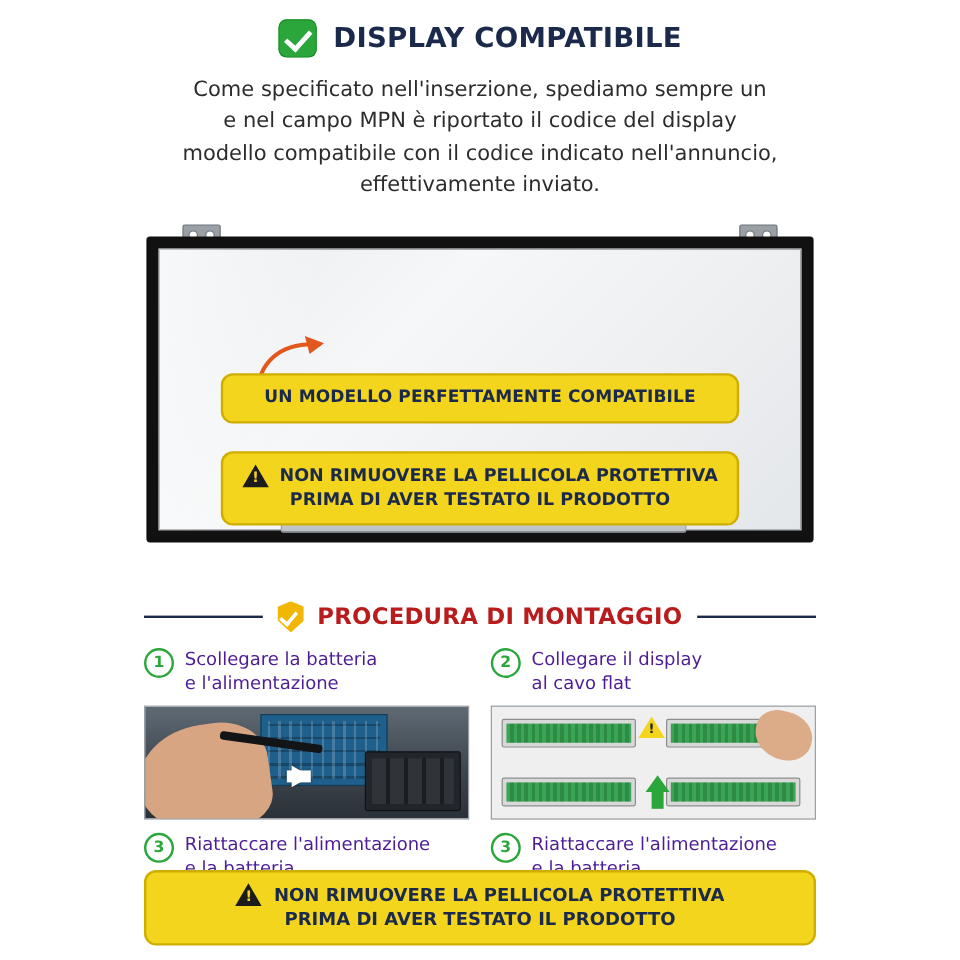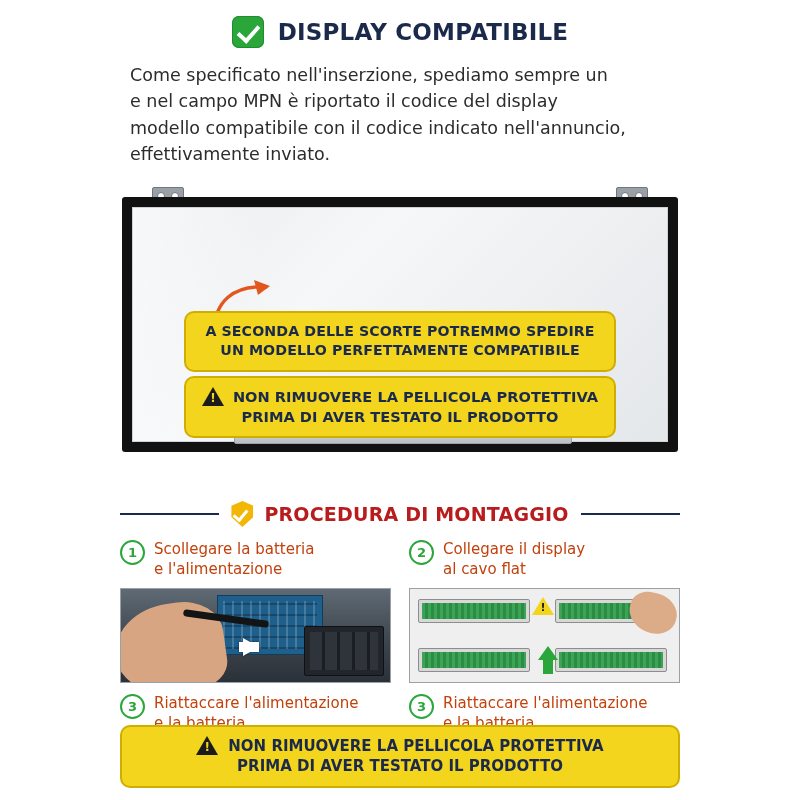--- a/index.html
+++ b/index.html
@@ -60,20 +60,21 @@
     font-weight: bold;
     color: #1b2a4a;
     letter-spacing: .2px;
     white-space: nowrap;
   }
 
   
   .intro {
     margin: 14px auto 0;
     width: 540px;
+    text-align: center;
     font-size: 17.5px;
     line-height: 1.5;
     color: #2c2c2c;
   }
 
   
   .panel-wrap {
     margin-top: 16px;
     position: relative;
     width: 560px;
@@ -286,21 +287,21 @@
     font-weight: bold;
     display: flex;
     align-items: center;
     justify-content: center;
     flex: 0 0 auto;
     margin-top: 1px;
   }
   .step-text {
     font-size: 15px;
     line-height: 1.35;
-    color: #c2410c;
+    color: #4c1d95;
   }
 
   .photo {
     margin-top: 8px;
     width: 271px;
     height: 95px;
     border: 1px solid #9aa0a6;
     box-sizing: border-box;
     position: relative;
     overflow: hidden;
@@ -508,21 +509,20 @@
         <div class="screen"></div>
         <div class="panel-base"></div>
       </div>
 
       <svg class="arrow-curve" viewBox="0 0 70 58">
         <path d="M6 56 C 6 24, 26 8, 58 10" stroke="#e2571e" stroke-width="3.4" fill="none" stroke-linecap="round"></path>
         <path d="M62 9 L 46 3 L 50 18 Z" fill="#e2571e"></path>
       </svg>
 
       <div class="yellow-box box1">
-        <div>A SECONDA DELLE SCORTE POTREMMO SPEDIRE</div>
         <div>UN MODELLO PERFETTAMENTE COMPATIBILE</div>
       </div>
 
       <div class="yellow-box box2">
         <div class="row1">
           <span class="warn-tri"></span>
           <span>NON RIMUOVERE LA PELLICOLA PROTETTIVA</span>
         </div>
         <div>PRIMA DI AVER TESTATO IL PRODOTTO</div>
       </div>

